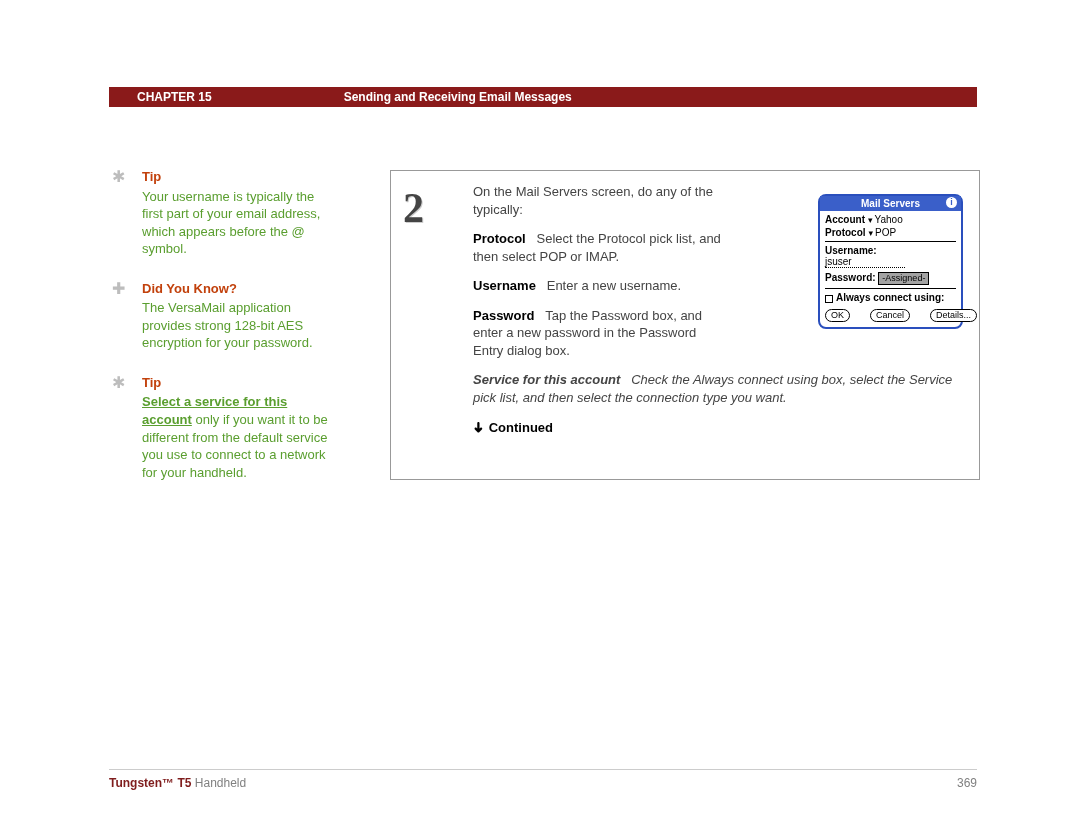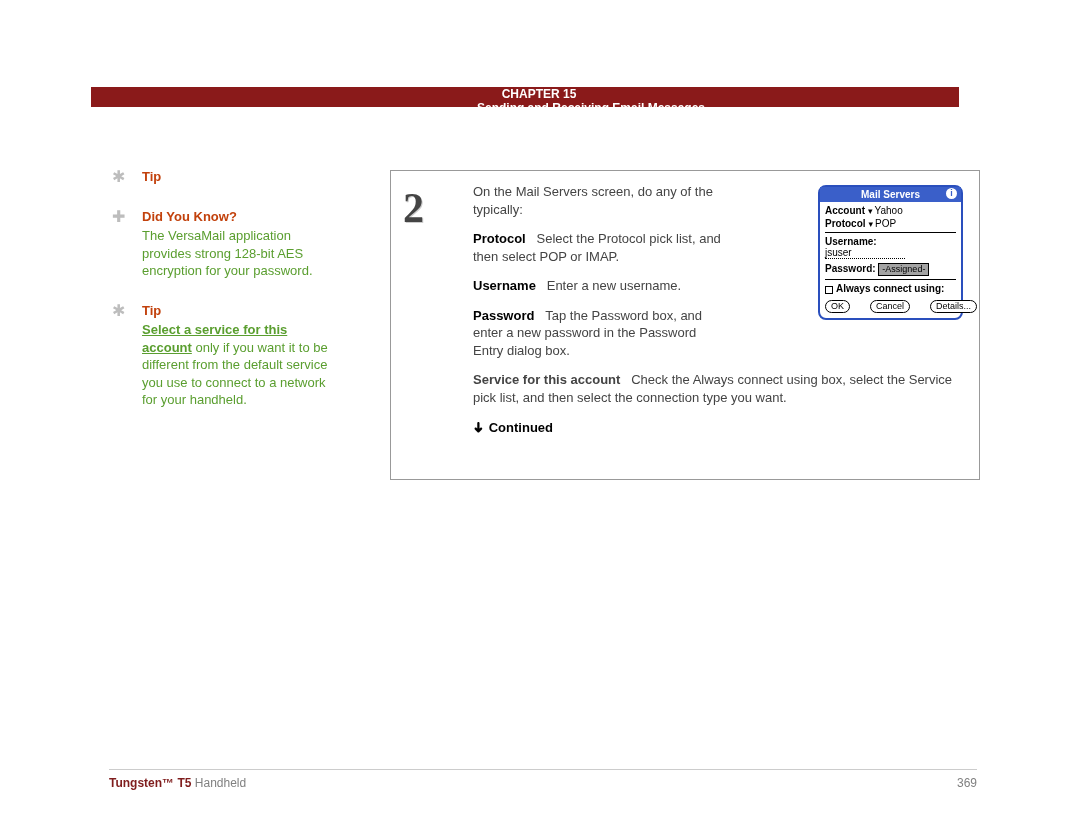--- a/index.html
+++ b/index.html
@@ -7,31 +7,30 @@
     font-family: "Helvetica Neue", Helvetica, Arial, sans-serif;
     font-size: 13px;
     color: #000;
     background: #fff;
     width: 1080px;
     height: 834px;
     position: relative;
   }
   .header-bar {
     position: absolute;
-    left: 91px;
+    left: 109px;
     top: 87px;
     width: 868px;
     height: 20px;
     background: #8a1a1a;
     color: #fff;
     font-weight: bold;
     font-size: 12px;
     display: flex;
     align-items: center;
-    flex-direction: column;
   }
   .chapter-label { margin-left: 28px; }
   .chapter-title { margin-left: 132px; }
   .rule {
     position: absolute;
     left: 109px;
     top: 769px;
     width: 868px;
     border-top: 1px solid #ccc;
   }
@@ -99,38 +98,38 @@
   }
   .step-text p { margin-bottom: 12px; }
   .step-text b { color: #000; }
   .step-full {
     margin-top: 0;
     width: 490px;
     font-size: 13px;
     color: #444;
     line-height: 1.35;
   }
-  .step-full p { margin-bottom: 12px; }
+  .step-full p { margin-bottom: 12px; font-style: italic; }
   .cont {
     margin-top: 4px;
     color: #000;
     font-weight: bold;
     font-size: 13px;
   }
   .cont-icon {
     display: inline-block;
     transform: rotate(90deg);
     margin-right: 4px;
     font-size: 14px;
   }
   
   .device {
     position: absolute;
     right: 16px;
-    top: 14px;
+    top: 23px;
     width: 145px;
     border: 2px solid #2a4fbd;
     border-radius: 8px;
     background: #fff;
     font-family: "Lucida Grande", Arial, sans-serif;
     font-size: 10px;
   }
   .dev-title {
     background: #3a5fc9;
     color: #fff;
@@ -195,20 +194,21 @@
 
 <div class="header-bar">
   <span class="chapter-label">CHAPTER 15</span>
   <span class="chapter-title">Sending and Receiving Email Messages</span>
 </div>
 
 <div class="sidebar">
   <div class="sb-item">
     <span class="sb-icon">✱</span>
     <div class="sb-head">Tip</div>
+    <div class="sb-body">Your username is typically the first part of your email address, which appears before the @ symbol.</div>
   </div>
   <div class="sb-item">
     <span class="sb-icon">✚</span>
     <div class="sb-head">Did You Know?</div>
     <div class="sb-body">The VersaMail application provides strong 128-bit AES encryption for your password.</div>
   </div>
   <div class="sb-item">
     <span class="sb-icon">✱</span>
     <div class="sb-head">Tip</div>
     <div class="sb-body">

